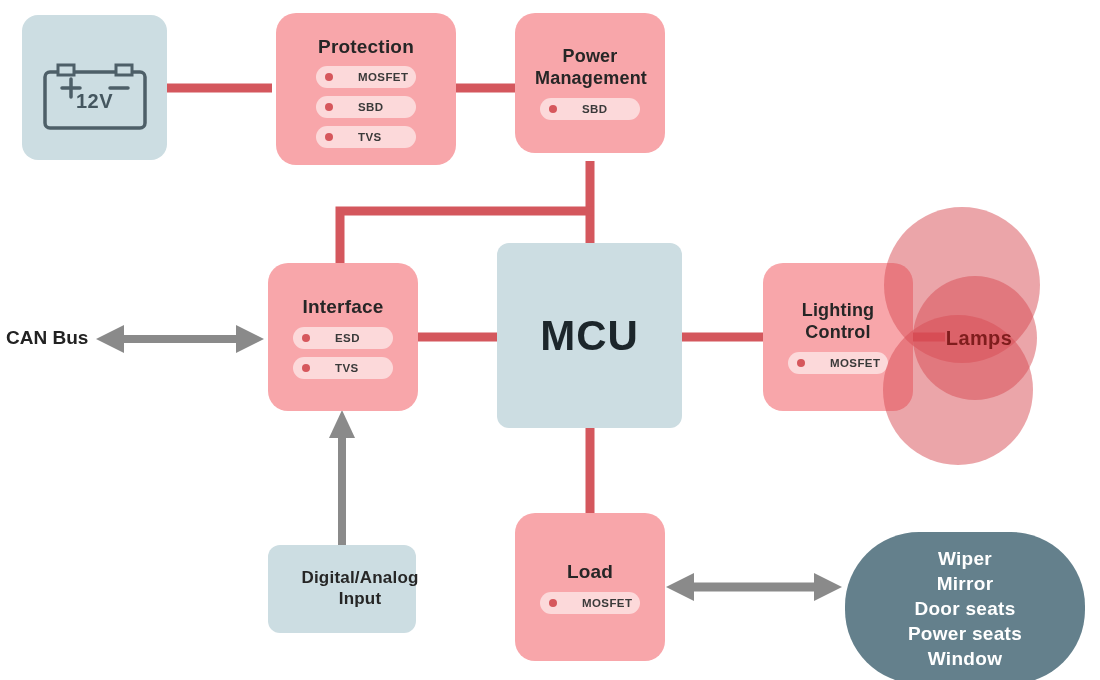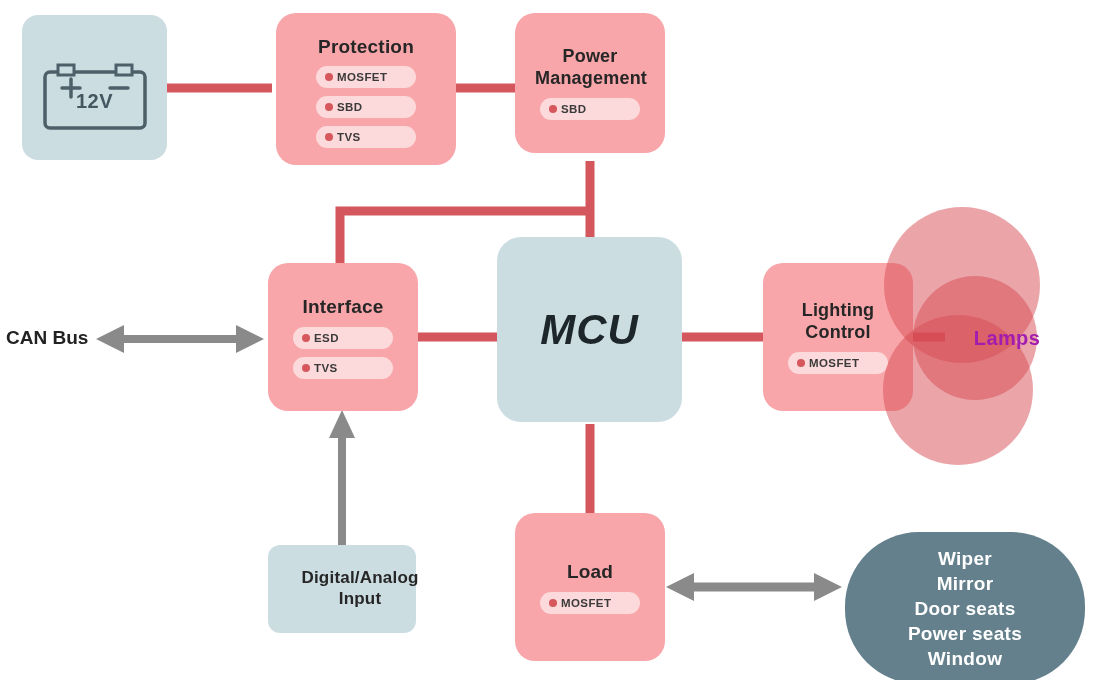--- a/index.html
+++ b/index.html
@@ -12,47 +12,47 @@
         align-items:center;justify-content:center;}
   .pink{background:#f8a6aa;border-radius:20px;}
   .blue{background:#ccdde2;border-radius:16px;}
 
   .node-title{font-weight:bold;color:#262626;font-size:19px;text-align:center;line-height:1.22;
               letter-spacing:.2px;}
   .node-title.small{font-size:18px;}
   .node-title.narrow{max-width:110px;}
 
   .pill{width:100px;box-sizing:border-box;background:#fcd9da;border-radius:999px;
-        display:flex;align-items:center;gap:4px;padding:5px 9px;margin-top:8px;}
+        display:flex;align-items:center;gap:25px;padding:5px 9px;margin-top:8px;}
   .dot{width:8px;height:8px;border-radius:50%;background:#d6575c;flex:0 0 auto;}
   .pill-label{font-size:11.5px;font-weight:bold;color:#3a3a3a;letter-spacing:.4px;white-space:nowrap;}
 
   
   #battery-box{left:22px;top:15px;width:145px;height:145px;align-items:center;}
   .battery-label{font-size:20px;font-weight:bold;color:#44565f;margin-top:-42px;letter-spacing:.5px;}
 
   #protection-box{left:276px;top:13px;width:180px;height:152px;padding-top:5px;}
   #power-management-box{left:515px;top:13px;width:150px;height:140px;}
   #interface-box{left:268px;top:263px;width:150px;height:148px;}
-  #mcu-box{left:497px;top:237px;width:185px;height:185px;border-radius:24px;font-style:italic;}
+  #mcu-box{left:497px;top:243px;width:185px;height:185px;border-radius:12px;}
   .mcu-title{font-size:42px;font-weight:bold;color:#1c262b;letter-spacing:1px;}
   #lighting-control-box{left:763px;top:263px;width:150px;height:148px;}
   #load-box{left:515px;top:513px;width:150px;height:148px;}
   #dai-box{left:268px;top:545px;width:148px;height:88px;border-radius:12px;padding-left:36px;}
   .dai-title{font-size:17px;max-width:124px;}
 
   #can-bus-label{position:absolute;left:6px;top:327px;width:90px;z-index:2;
                  font-size:19px;font-weight:bold;color:#222;text-align:left;}
 
   .lamp-circle{position:absolute;border-radius:50%;background:rgba(216,76,83,0.5);z-index:2;}
   #lamp-circle-1{left:884px;top:207px;width:156px;height:156px;}
   #lamp-circle-2{left:883px;top:315px;width:150px;height:150px;}
   #lamp-circle-3{left:913px;top:276px;width:124px;height:124px;}
-  #lamps-label{position:absolute;left:942px;top:327px;width:130px;z-index:3;text-align:center;
-               color:#a21caf;font-size:20px;font-weight:bold;letter-spacing:.4px;}
+  #lamps-label{position:absolute;left:914px;top:327px;width:130px;z-index:3;text-align:center;
+               color:#7f1d1d;font-size:20px;font-weight:bold;letter-spacing:.4px;}
 
   #actuator-blob{left:845px;top:508px;width:240px;height:152px;background:#64808c;
                  border-radius:74px;z-index:2;margin-top:24px;}
   .blob-line{color:#ffffff;font-size:19px;font-weight:bold;line-height:25px;text-align:center;
              letter-spacing:.3px;}
 </style>
 </head>
 <body>
 
 <div id="canvas">

